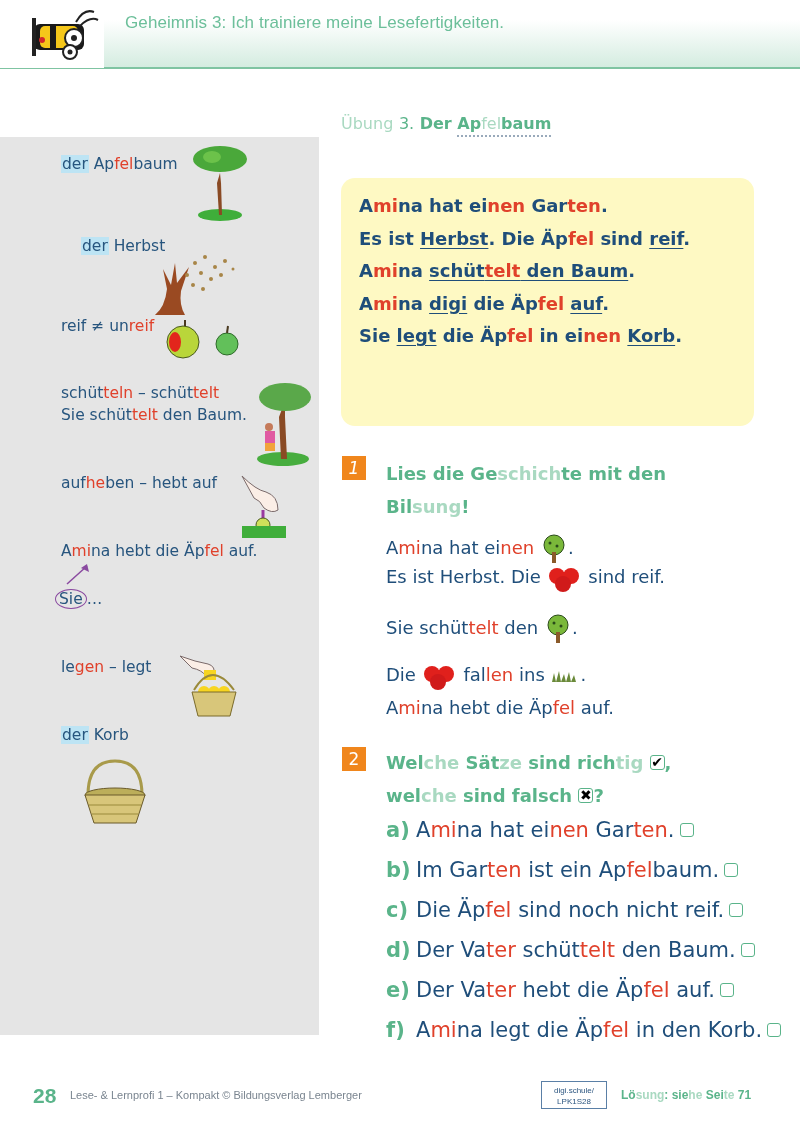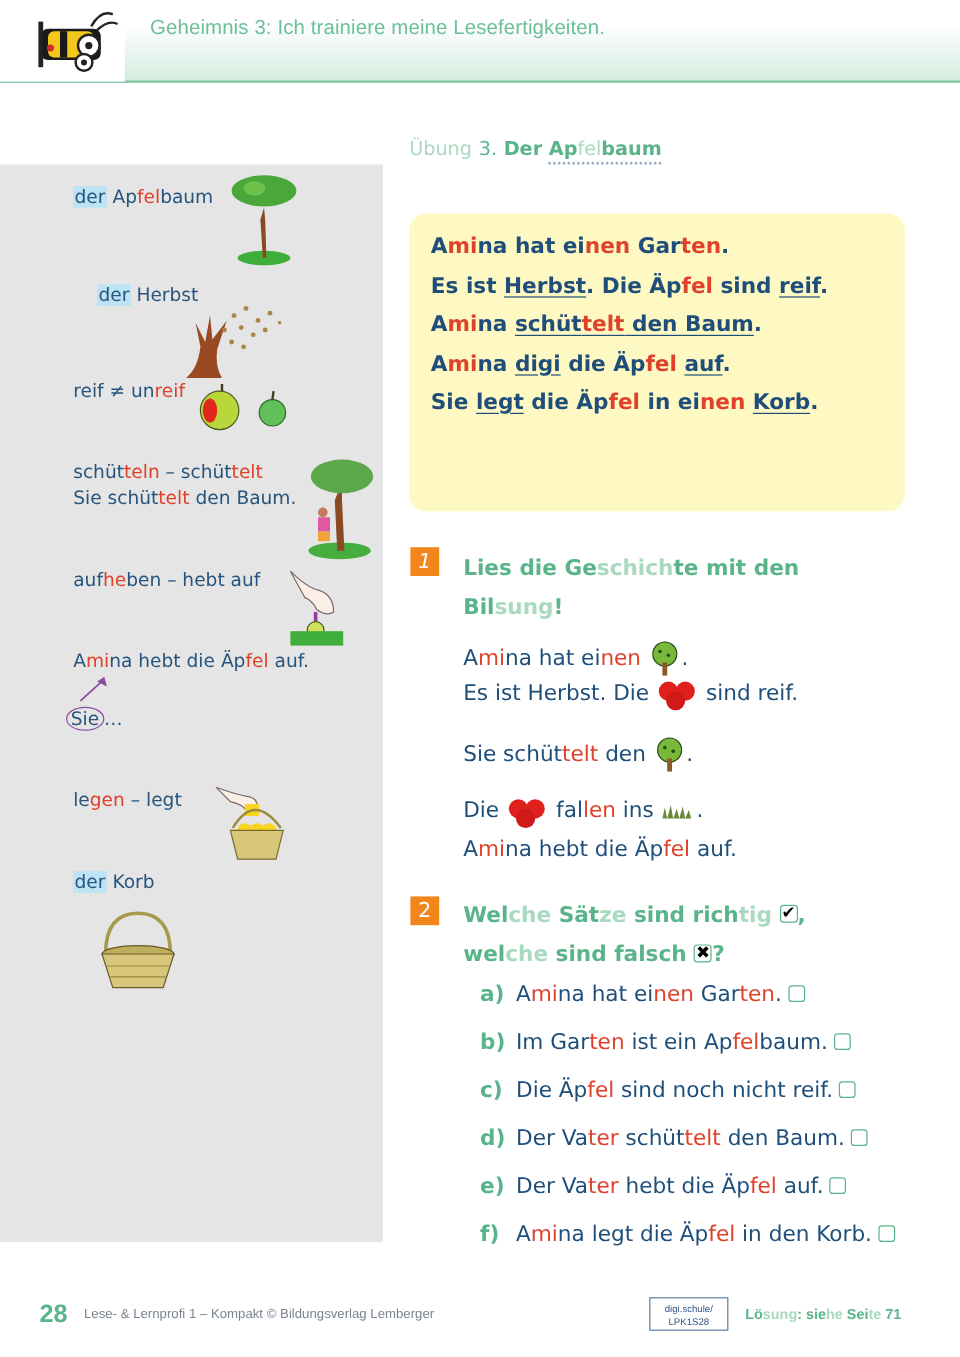--- a/index.html
+++ b/index.html
@@ -30,21 +30,21 @@
   .u { text-decoration: underline; text-underline-offset: 3px; }
 
   .task-num { position: absolute; width: 24px; height: 24px; background: #f0861c; color: #fff;
               font-size: 17px; text-align: center; line-height: 24px; }
   .task-head { position: absolute; left: 386px; font-size: 18px; font-weight: bold; color: #5ab48a; line-height: 33px; }
   .task-head .light { color: #a9d9c1; }
 
   .t1-line { position: absolute; left: 386px; font-size: 18px; color: #1f4e7a; white-space: nowrap; }
   .pic { display: inline-block; vertical-align: middle; }
 
-  .ans { position: absolute; left: 400px; font-size: 18px; color: #1f4e7a; white-space: nowrap; }
+  .ans { position: absolute; left: 386px; font-size: 21px; color: #1f4e7a; white-space: nowrap; }
   .ans .lbl { display: inline-block; width: 30px; font-weight: bold; color: #5ab48a; }
   .cb { display: inline-block; width: 14px; height: 14px; border: 1.5px solid #5ab48a; border-radius: 3px;
         vertical-align: middle; margin-left: 5px; margin-top: -3px; cursor: pointer; }
   .mini-cb { display: inline-block; width: 15px; height: 15px; border: 1.5px solid #5ab48a; border-radius: 3px;
              vertical-align: middle; position: relative; margin-top: -4px; font-size: 14px; line-height: 12px;
              color: #000; text-align: center; font-weight: bold; }
 
   .foot-page { position: absolute; left: 33px; top: 1084px; font-size: 21px; font-weight: bold; color: #5ab48a;
                font-family: "Liberation Sans", sans-serif; }
   .foot-text { position: absolute; left: 70px; top: 1089px; font-size: 11px; color: #7a8590;

